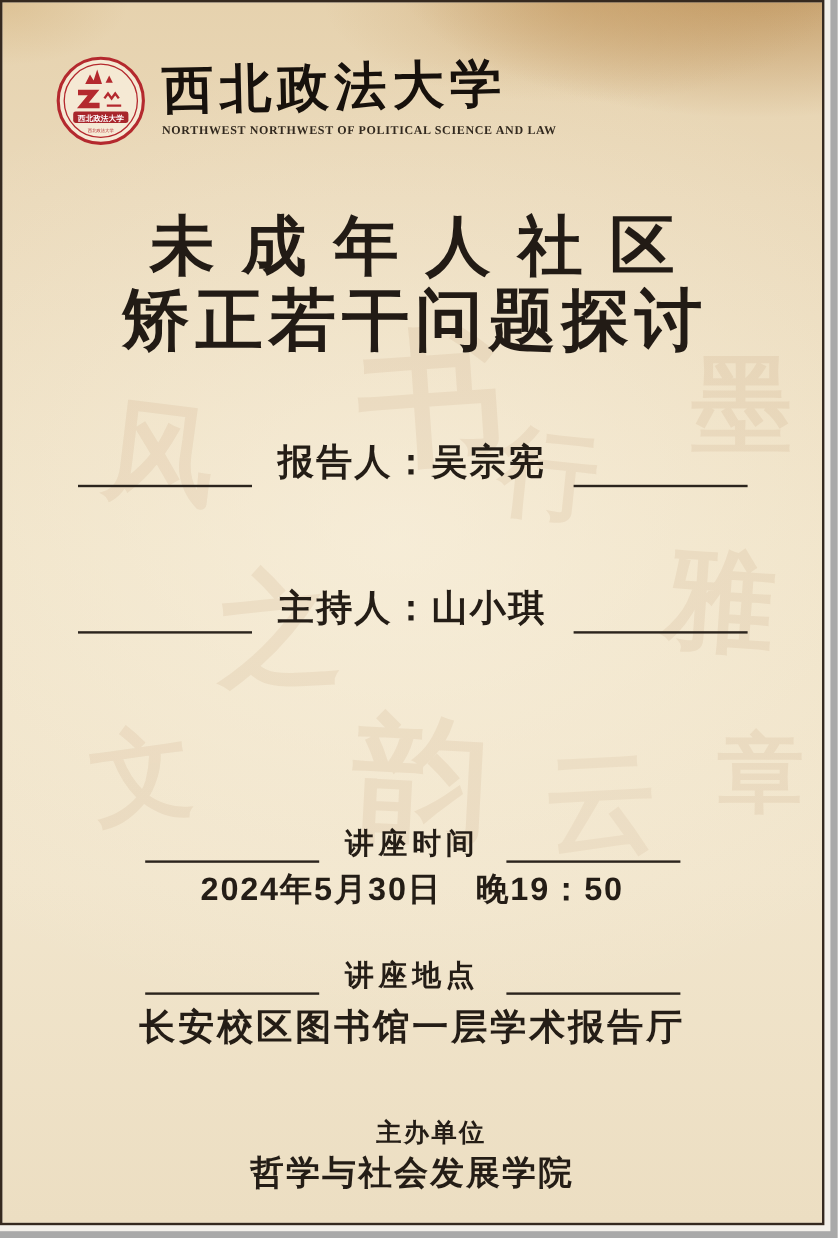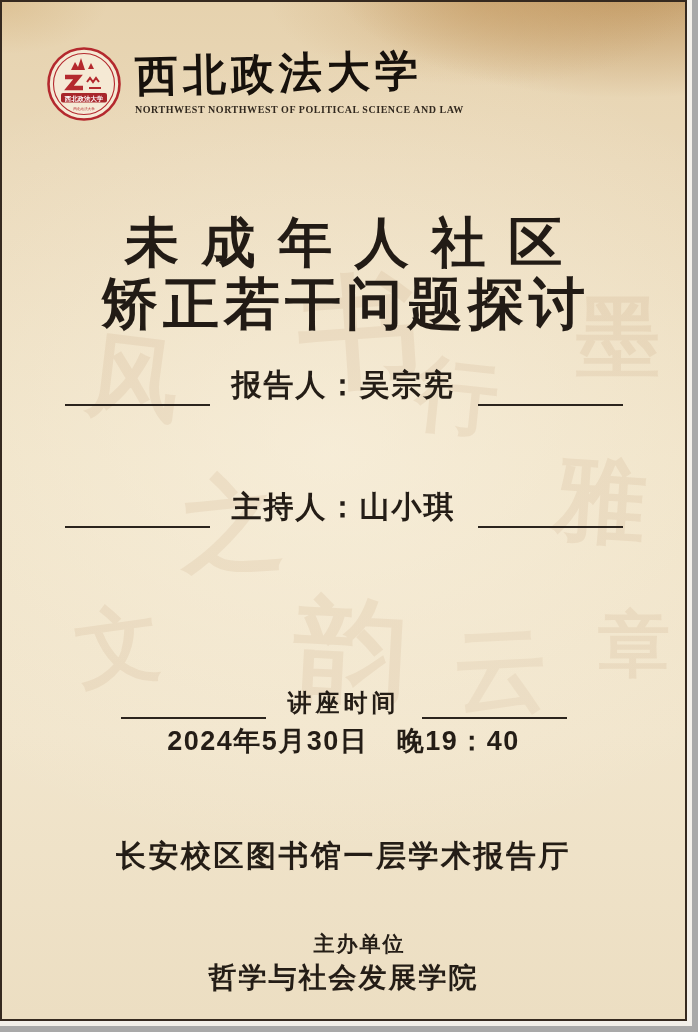--- a/index.html
+++ b/index.html
@@ -48,21 +48,21 @@
   }
   .name-en{
     margin-top:5px;font-size:10px;font-weight:700;letter-spacing:.55px;color:#32291f;
     font-family:"Liberation Serif","DejaVu Serif",serif;
   }
 
   
   .title{position:absolute;top:172px;left:0;width:100%;text-align:center;color:#221b15;font-weight:900;}
   .title .ln{display:block;line-height:62px;white-space:nowrap;}
   .title .t1{font-size:54px;}
-  .title .t1 em{font-style:normal;display:inline-block;letter-spacing:.42em;margin-right:-.42em;margin-top:37px;}
+  .title .t1 em{font-style:normal;display:inline-block;letter-spacing:.42em;margin-right:-.42em;}
   .title .t2{font-size:56px;}
   .title .t2 em{font-style:normal;display:inline-block;letter-spacing:.09em;margin-right:-.09em;}
 
   
   .sec-head{position:absolute;left:0;width:100%;height:34px;display:flex;align-items:flex-end;justify-content:center;gap:22px;}
   .rule{width:145px;height:2px;background:#2b241d;}
   .sec-head .label{font-size:30px;font-weight:900;color:#241d16;letter-spacing:2px;white-space:nowrap;}
   .sec-head.small .label{font-size:24px;letter-spacing:4px;}
   .h-speaker{top:370px;}
   .h-host{top:492px;}
@@ -144,22 +144,27 @@
       <div class="rule"></div>
     </div>
 
 
     <div class="sec-head small h-time">
       <div class="rule"></div>
       <div class="label">讲座时间</div>
       <div class="rule"></div>
     </div>
 
-    <div class="time-value">2024年5月30日　晚19：40</div>
+    <div class="time-value">2024年5月30日　晚19：50</div>
 
+    <div class="sec-head small h-place">
+      <div class="rule"></div>
+      <div class="label">讲座地点</div>
+      <div class="rule"></div>
+    </div>
 
     <div class="place-value">长安校区图书馆一层学术报告厅</div>
 
     <div class="org-label">主办单位</div>
     <div class="org-value">哲学与社会发展学院</div>
 
   </div>
 </div>
 
 </body></html>

